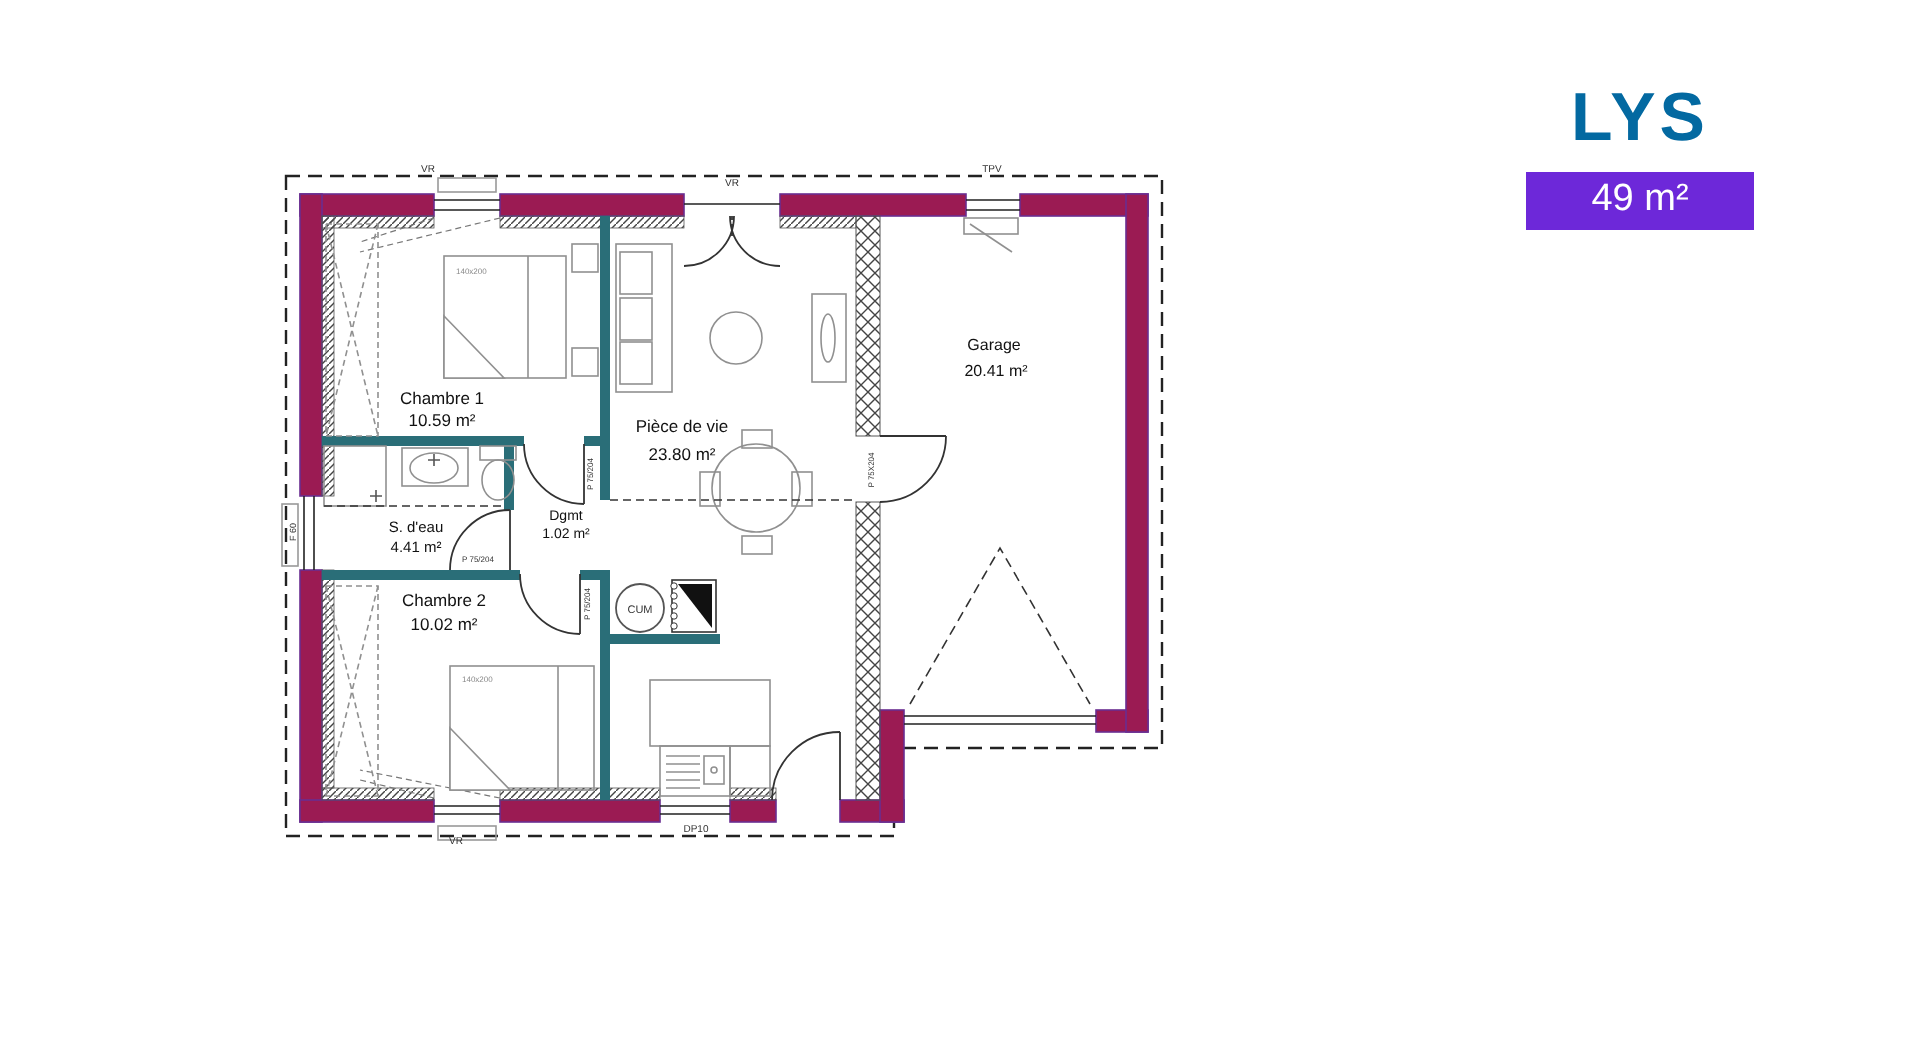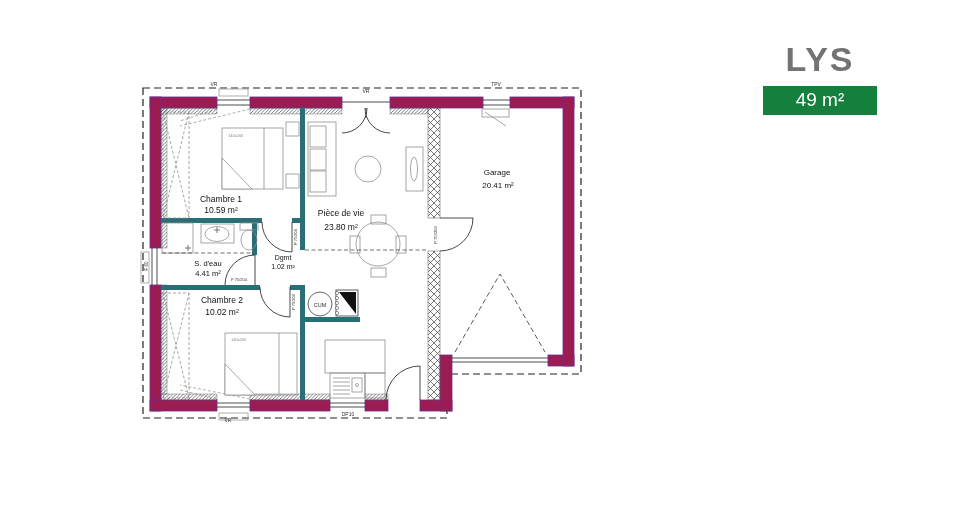--- a/index.html
+++ b/index.html
@@ -1,22 +1,22 @@
 <!DOCTYPE html>
 <html><head>
 <meta charset="utf-8">
 <style>
   html,body{margin:0;padding:0;background:#ffffff;}
   .page{position:relative;width:960px;height:532px;background:#ffffff;overflow:hidden;
         font-family:"Liberation Sans",sans-serif;}
   .plan-svg{position:absolute;left:138px;top:80px;}
   .title-block{position:absolute;left:763px;top:40px;width:114px;text-align:center;}
-  .model-name{font-weight:bold;font-size:34px;color:#737373;letter-spacing:2px;
+  .model-name{font-weight:bold;font-size:34px;color:#0369a1;letter-spacing:2px;
               font-family:"Liberation Sans",sans-serif;}
-  .area-badge{margin-top:7px;background:#15803d;color:#ffffff;font-size:19px;
+  .area-badge{margin-top:7px;background:#6d28d9;color:#ffffff;font-size:19px;
               padding:3px 0 4px 0;font-family:"Liberation Sans",sans-serif;}
   .brand{position:absolute;left:706px;top:392px;width:230px;height:90px;}
   .brand-cube{position:absolute;left:0;top:2px;}
   .brand-divider{position:absolute;left:64px;top:2px;width:1px;height:57px;background:#a9a9a9;}
   .brand-text{position:absolute;left:74px;top:0;width:150px;}
   .brand-acronym{font-family:"Liberation Serif",serif;font-size:45px;line-height:0.95;
                  color:#1c3b5e;letter-spacing:6px;font-weight:600;}
   .brand-name{font-family:"Liberation Serif",serif;font-size:12.5px;color:#1c3b5e;
               margin-top:3px;white-space:nowrap;letter-spacing:0.2px;}
   .brand-group{margin-top:9px;font-size:10.5px;font-weight:bold;letter-spacing:2.8px;

